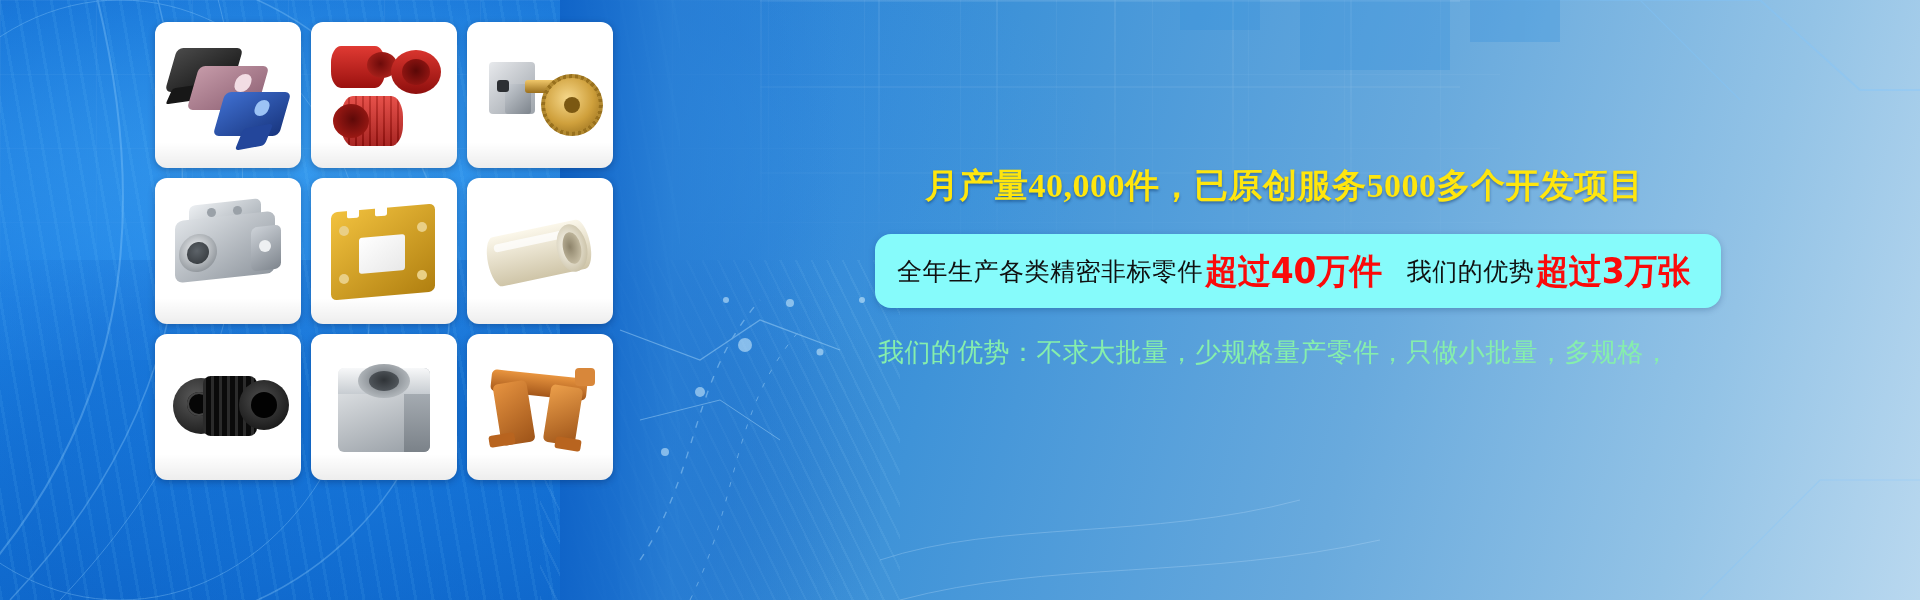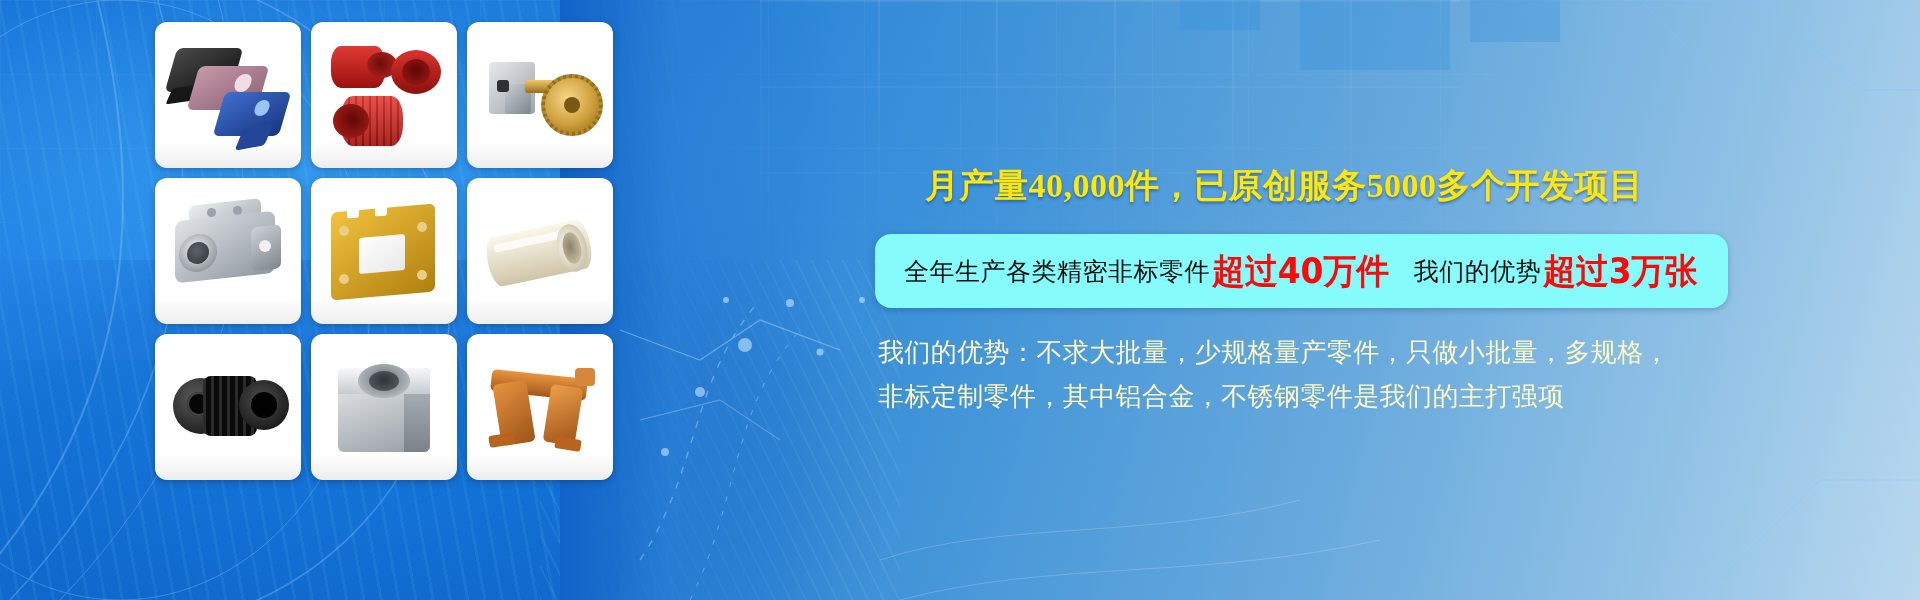--- a/index.html
+++ b/index.html
@@ -166,33 +166,33 @@
   .headline{
     position:absolute;left:5px;top:163px;white-space:nowrap;
     font-family:"Liberation Serif","DejaVu Serif",serif;
     font-weight:700;font-size:34px;letter-spacing:.5px;color:#ffe60d;
     text-shadow:0 2px 3px rgba(0,40,90,.45);
     margin-left:45px;
   }
   .pill{
     position:absolute;left:0px;top:234px;height:74px;
     display:flex;align-items:center;white-space:nowrap;
-    background:#86fbfb;border-radius:16px;padding:0 18px 0 29px;
+    background:#86fbfb;border-radius:16px;padding:0 18px 0 22px;
     box-shadow:0 2px 6px rgba(0,45,95,.25);
   }
   .pill .blk{color:#101010;font-size:25px;font-weight:400;letter-spacing:.5px;}
   .pill .red{
     color:#fb0a0a;font-size:35px;font-weight:700;letter-spacing:0px;
     font-family:"DejaVu Sans","Liberation Sans",sans-serif;
     transform:scaleX(.94);transform-origin:left center;padding:0 2px;
   }
   .pill .sp{display:inline-block;width:11px;}
   .body-text{
     position:absolute;left:3px;top:330px;width:960px;
-    color:#fef9c3;font-size:26px;line-height:44px;letter-spacing:.4px;
+    color:#86efac;font-size:26px;line-height:44px;letter-spacing:.4px;
   }
   .body-text div{white-space:nowrap;}
 </style>
 </head>
 <body>
 
 <div class="banner">
 
   <div class="bg-base"></div>
   <div class="bg-right-wash"></div>
@@ -365,17 +365,16 @@
     <div class="pill">
       <span class="blk">全年生产各类精密非标零件</span>
       <span class="red">超过40万件</span>
       <span class="sp"></span>
       <span class="blk">我们的优势</span>
       <span class="red">超过3万张</span>
     </div>
 
     <div class="body-text">
       <div>我们的优势：不求大批量，少规格量产零件，只做小批量，多规格，</div>
-      <div>非标定制零件，其中铝合金，不锈钢零件是我们的主打强项</div>
     </div>
 
   </div>
 </div>
 
 </body></html>

